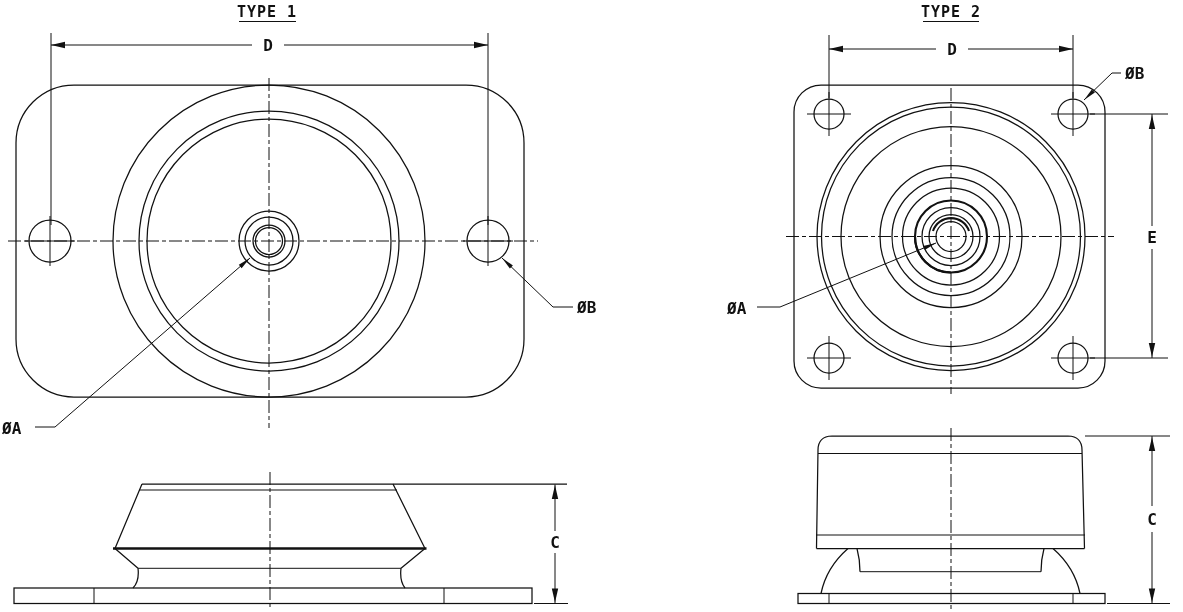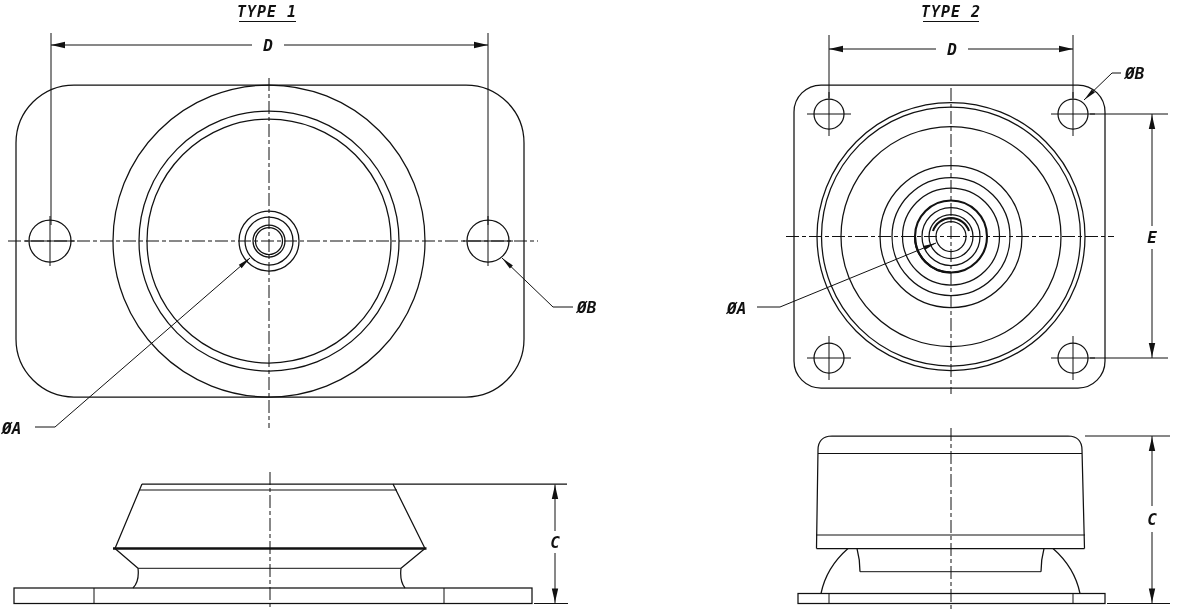--- a/index.html
+++ b/index.html
@@ -1,17 +1,17 @@
 <!DOCTYPE html>
 <html style="--line: #111111; --bg: #ffffff;"><head>
 <meta charset="utf-8">
 <style>
   :root { --line: #111111; --bg: #ffffff; }
   html, body { margin: 0; padding: 0; background: var(--bg); }
-  .stage { width: 1141px; height: 612px; position: relative; background: var(--bg); font-style: italic; }
+  .stage { width: 1141px; height: 612px; position: relative; background: var(--bg); }
   svg { display: block; }
   .ol   { stroke: var(--line); fill: none; stroke-width: 1.25; stroke-linecap: butt; }
   .thin { stroke: var(--line); fill: none; stroke-width: 1; }
   .bold { stroke: var(--line); fill: none; stroke-width: 2.7; }
   .bold2{ stroke: var(--line); fill: none; stroke-width: 2.1; }
   .cl   { stroke: var(--line); fill: none; stroke-width: 1; stroke-dasharray: 13 3 4 3; }
   .dim  { stroke: var(--line); fill: none; stroke-width: 1; }
   .arrow{ fill: var(--line); stroke: none; }
   .label{ font-family: "DejaVu Sans Mono", "Liberation Mono", monospace;
           font-weight: 700; font-size: 16px; fill: var(--line); }

